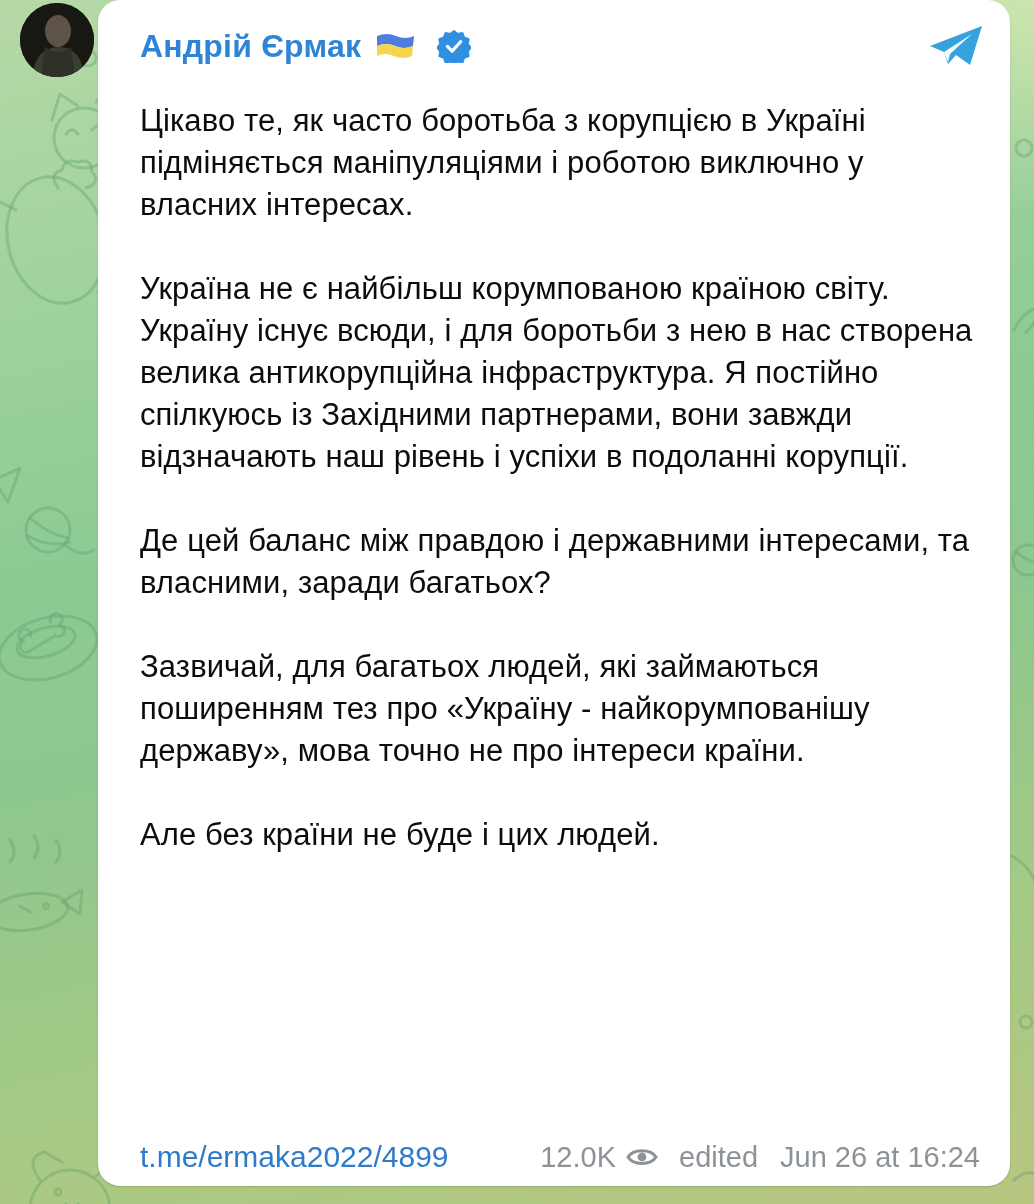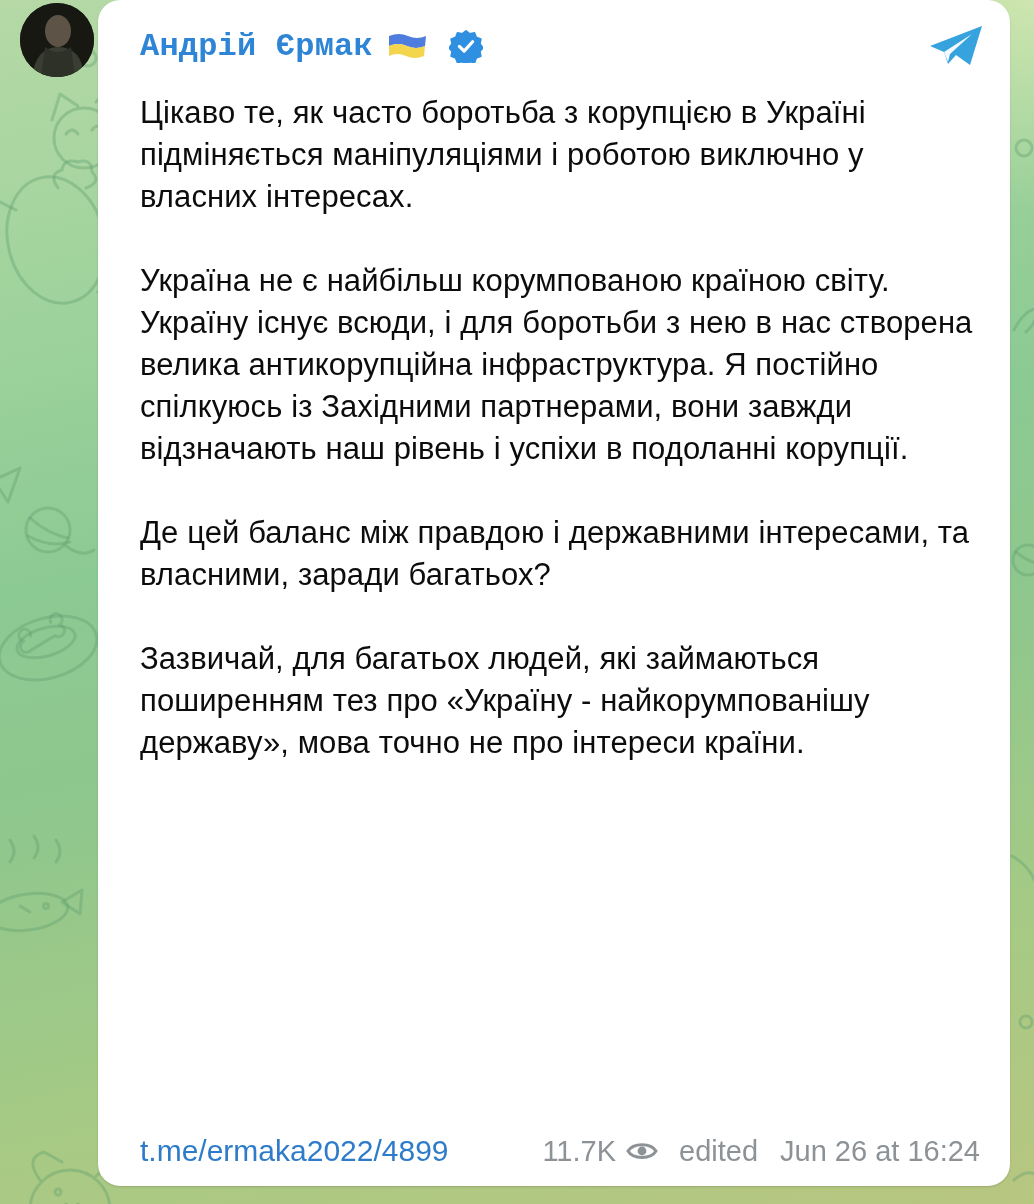--- a/index.html
+++ b/index.html
@@ -19,32 +19,32 @@
     position:absolute;left:98px;top:0;width:912px;height:1186px;
     background:#ffffff;border-radius:22px;
     box-shadow:0 1px 2px rgba(0,0,0,.15);
     box-sizing:border-box;padding:24px 30px 0 42px;
   }
   .avatar{
     position:absolute;left:20px;top:3px;width:74px;height:74px;border-radius:50%;
     overflow:hidden;background:radial-gradient(circle at 45% 35%, #3f4038, #16160f 75%);
   }
   .header-row{display:flex;align-items:center;gap:14px;height:44px;}
-  .author{font-size:32px;font-weight:bold;color:#2e85d6;letter-spacing:.2px;cursor:pointer;font-family:Liberation Mono, monospace;}
+  .author{font-size:32px;font-weight:bold;color:#2e85d6;letter-spacing:.2px;cursor:pointer;}
   .flag{width:40px;height:28px;display:inline-block;}
   .badge{width:34px;height:34px;display:inline-block;margin-left:8px;}
   .plane{position:absolute;top:24px;right:26px;width:56px;height:44px;cursor:pointer;}
-  .msg{margin-top:24px;width:842px;}
+  .msg{margin-top:32px;width:842px;}
   .msg p{
     margin:0 0 42px 0;font-size:31px;line-height:42px;color:#0c0c0c;
     white-space:pre-line;letter-spacing:.1px;
   }
   .msg p:last-child{margin-bottom:0;}
   .footer{
-    position:absolute;left:42px;right:30px;bottom:18px;
+    position:absolute;left:42px;right:30px;bottom:12px;
     display:flex;align-items:center;font-size:30px;
   }
   .post-link{color:#2e7cc9;text-decoration:none;cursor:pointer;}
   .meta{margin-left:auto;display:flex;align-items:center;color:#8d9297;font-size:29px;}
   .views{margin-right:9px;}
   .eye{width:34px;height:24px;margin-right:20px;}
   .edited{margin-right:22px;}
 </style>
 </head>
 <body>
@@ -120,26 +120,27 @@
   <svg class="plane" viewBox="0 0 56 44">
     <path fill="#36a2de" d="M54 2 L2 22 l14 6 l4 12 l8 -9 l14 10 Z"></path>
     <path fill="#ffffff" d="M16 28 L44 10 L22 30 l-2 8 Z" opacity=".95"></path>
   </svg>
 
   <div class="msg">
     <p>Цікаво те, як часто боротьба з корупцією в Україні підміняється маніпуляціями і роботою виключно у власних інтересах.</p>
     <p>Україна не є найбільш корумпованою країною світу. Україну існує всюди, і для боротьби з нею в нас створена велика антикорупційна інфраструктура. Я постійно спілкуюсь із Західними партнерами, вони завжди відзначають наш рівень і успіхи в подоланні корупції.</p>
     <p>Де цей баланс між правдою і державними інтересами, та власними, заради багатьох?</p>
     <p>Зазвичай, для багатьох людей, які займаються поширенням тез про «Україну - найкорумпованішу державу», мова точно не про інтереси країни.</p>
+    <p>Але без країни не буде і цих людей.</p>
   </div>
 
   <div class="footer">
     <a class="post-link">t.me/ermaka2022/4899</a>
     <span class="meta">
-      <span class="views">11.7K</span>
+      <span class="views">12.0K</span>
       <svg class="eye" viewBox="0 0 34 24">
         <path d="M3 12 C8 3.5, 26 3.5, 31 12 C26 20.5, 8 20.5, 3 12 Z" fill="none" stroke="#8d9297" stroke-width="3"></path>
         <circle cx="17" cy="12" r="4.4" fill="#8d9297"></circle>
       </svg>
       <span class="edited">edited</span>
       <span>Jun 26 at 16:24</span>
     </span>
   </div>
 
 </div>

